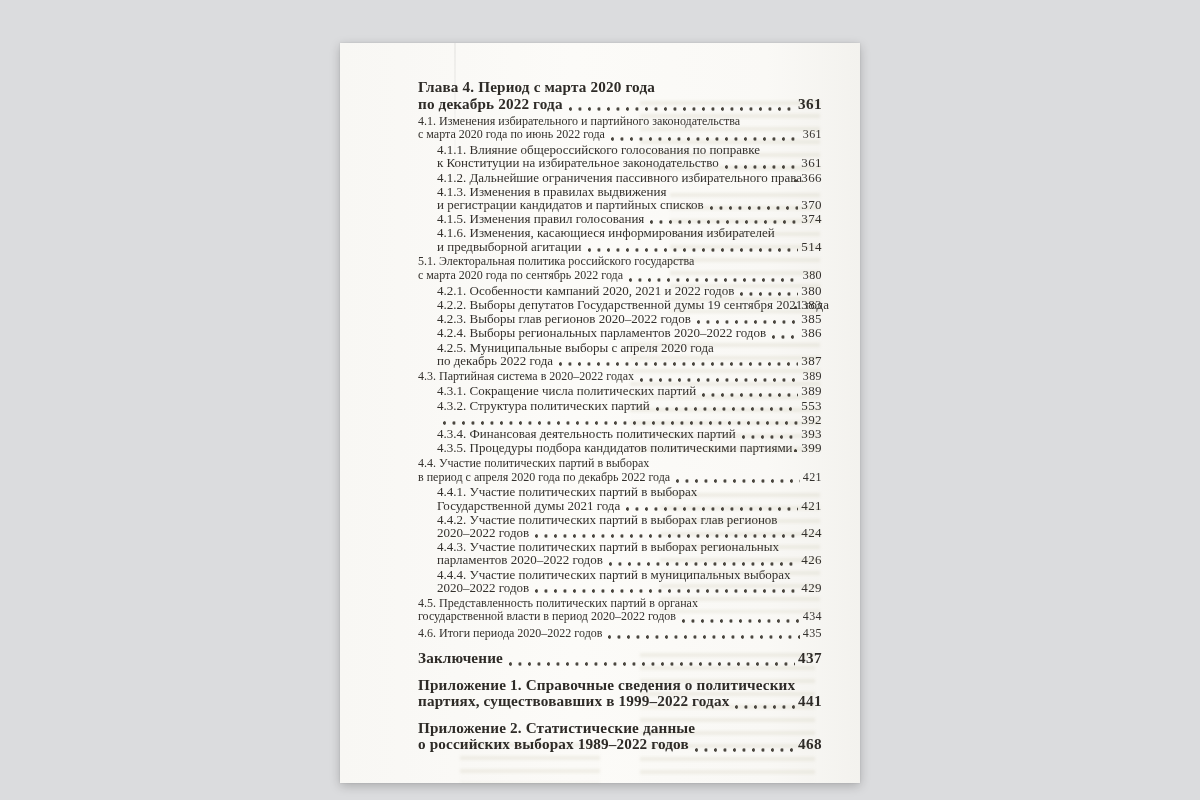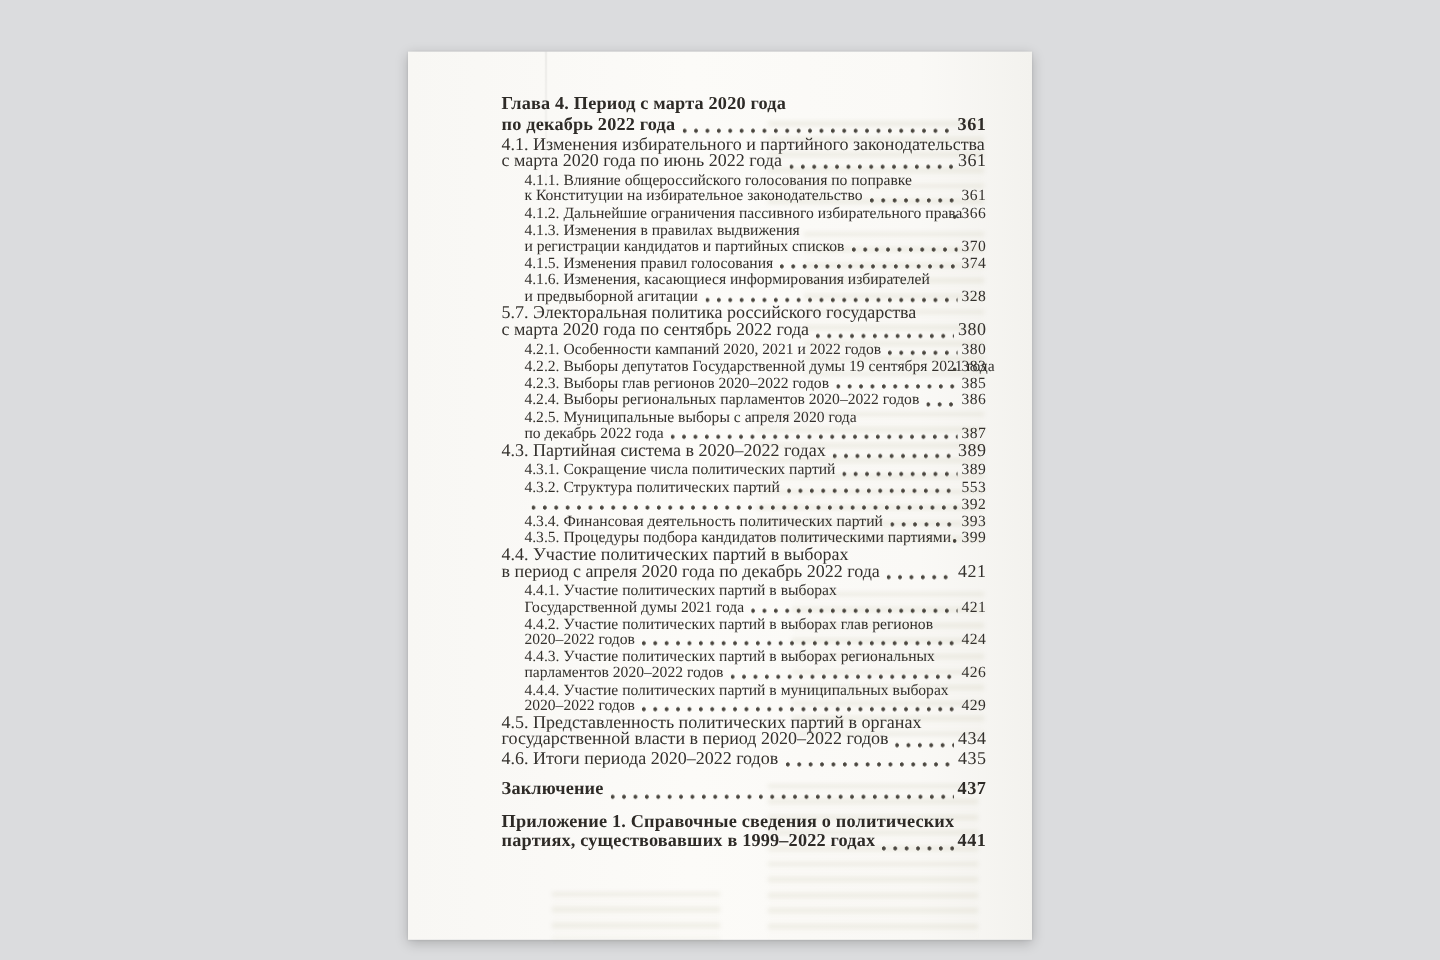--- a/index.html
+++ b/index.html
@@ -64,21 +64,21 @@
   .entry.chapter {
     font-weight: bold;
     font-size: 15.2px;
     line-height: 16.5px;
     margin-top: 10px;
     letter-spacing: 0.15px;
     color: #2e2b27;
   }
   .entry.chapter:first-child { margin-top: 0; }
   .entry.section {
-    font-size: 15px;
+    font-size: 12px;
     line-height: 13.8px;
     margin-top: 2.5px;
   }
   .entry.sub {
     font-size: 13px;
     line-height: 13.2px;
     margin-left: 19px;
     margin-top: 1px;
   }
 
@@ -163,25 +163,25 @@
           <span class="txt">4.1.5. Изменения правил голосования</span>
           <span class="leader"></span>
           <span class="pg">374</span>
         </div>
       </div>
       <div class="entry sub">
         <div class="line">4.1.6. Изменения, касающиеся информирования избирателей</div>
         <div class="line flex">
           <span class="txt">и предвыборной агитации</span>
           <span class="leader"></span>
-          <span class="pg">328</span>
-        </div>
-      </div>
-      <div class="entry section">
-        <div class="line">5.7. Электоральная политика российского государства</div>
+          <span class="pg">514</span>
+        </div>
+      </div>
+      <div class="entry section">
+        <div class="line">5.1. Электоральная политика российского государства</div>
         <div class="line flex">
           <span class="txt">с марта 2020 года по сентябрь 2022 года</span>
           <span class="leader"></span>
           <span class="pg">380</span>
         </div>
       </div>
       <div class="entry sub">
         <div class="line flex">
           <span class="txt">4.2.1. Особенности кампаний 2020, 2021 и 2022 годов</span>
           <span class="leader"></span>
@@ -321,14 +321,22 @@
         </div>
       </div>
       <div class="entry chapter">
         <div class="line">Приложение 1. Справочные сведения о политических</div>
         <div class="line flex">
           <span class="txt">партиях, существовавших в 1999–2022 годах</span>
           <span class="leader"></span>
           <span class="pg">441</span>
         </div>
       </div>
+      <div class="entry chapter">
+        <div class="line">Приложение 2. Статистические данные</div>
+        <div class="line flex">
+          <span class="txt">о российских выборах 1989–2022 годов</span>
+          <span class="leader"></span>
+          <span class="pg">468</span>
+        </div>
+      </div>
     </div>
 </div>
 
 </body></html>

